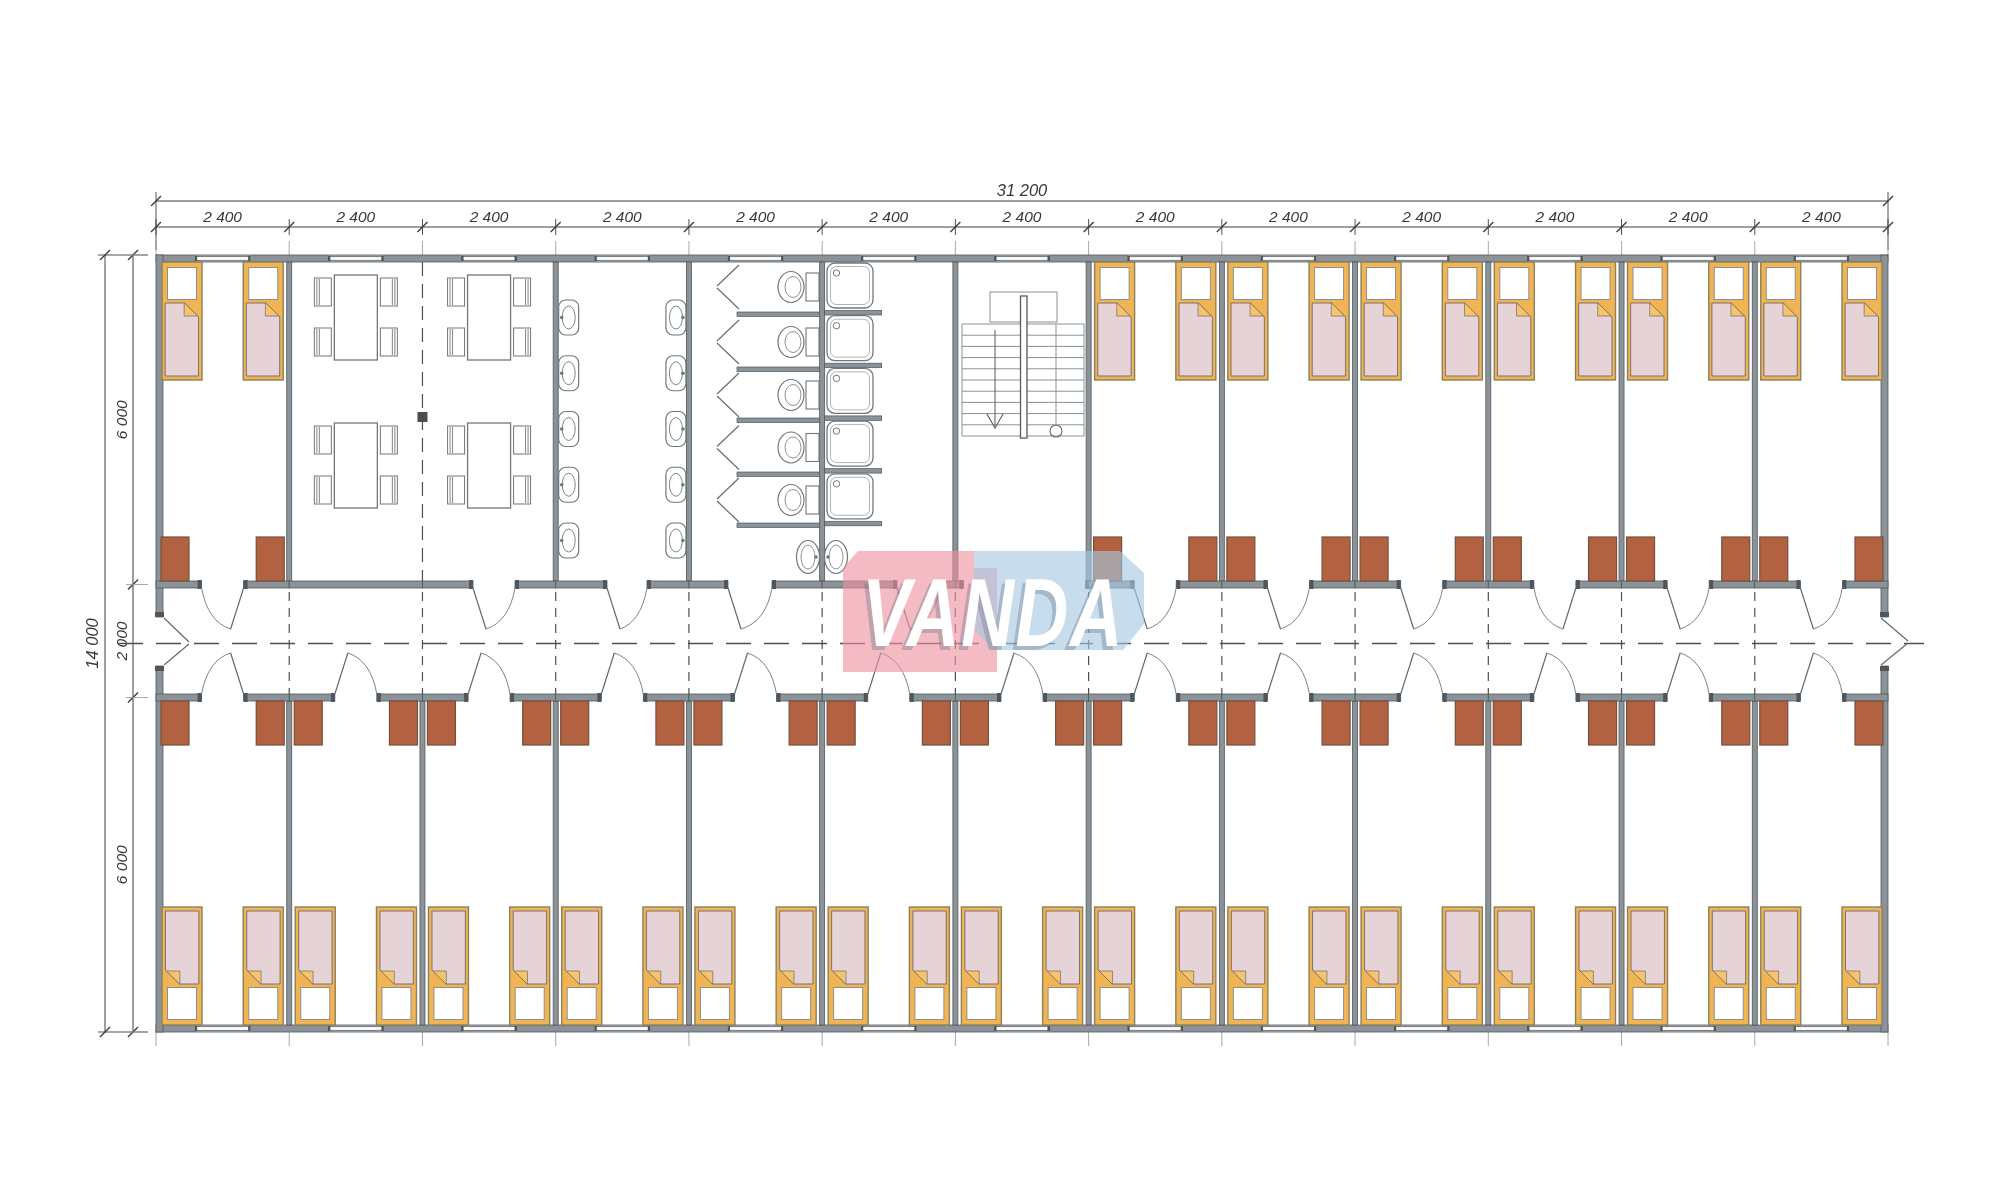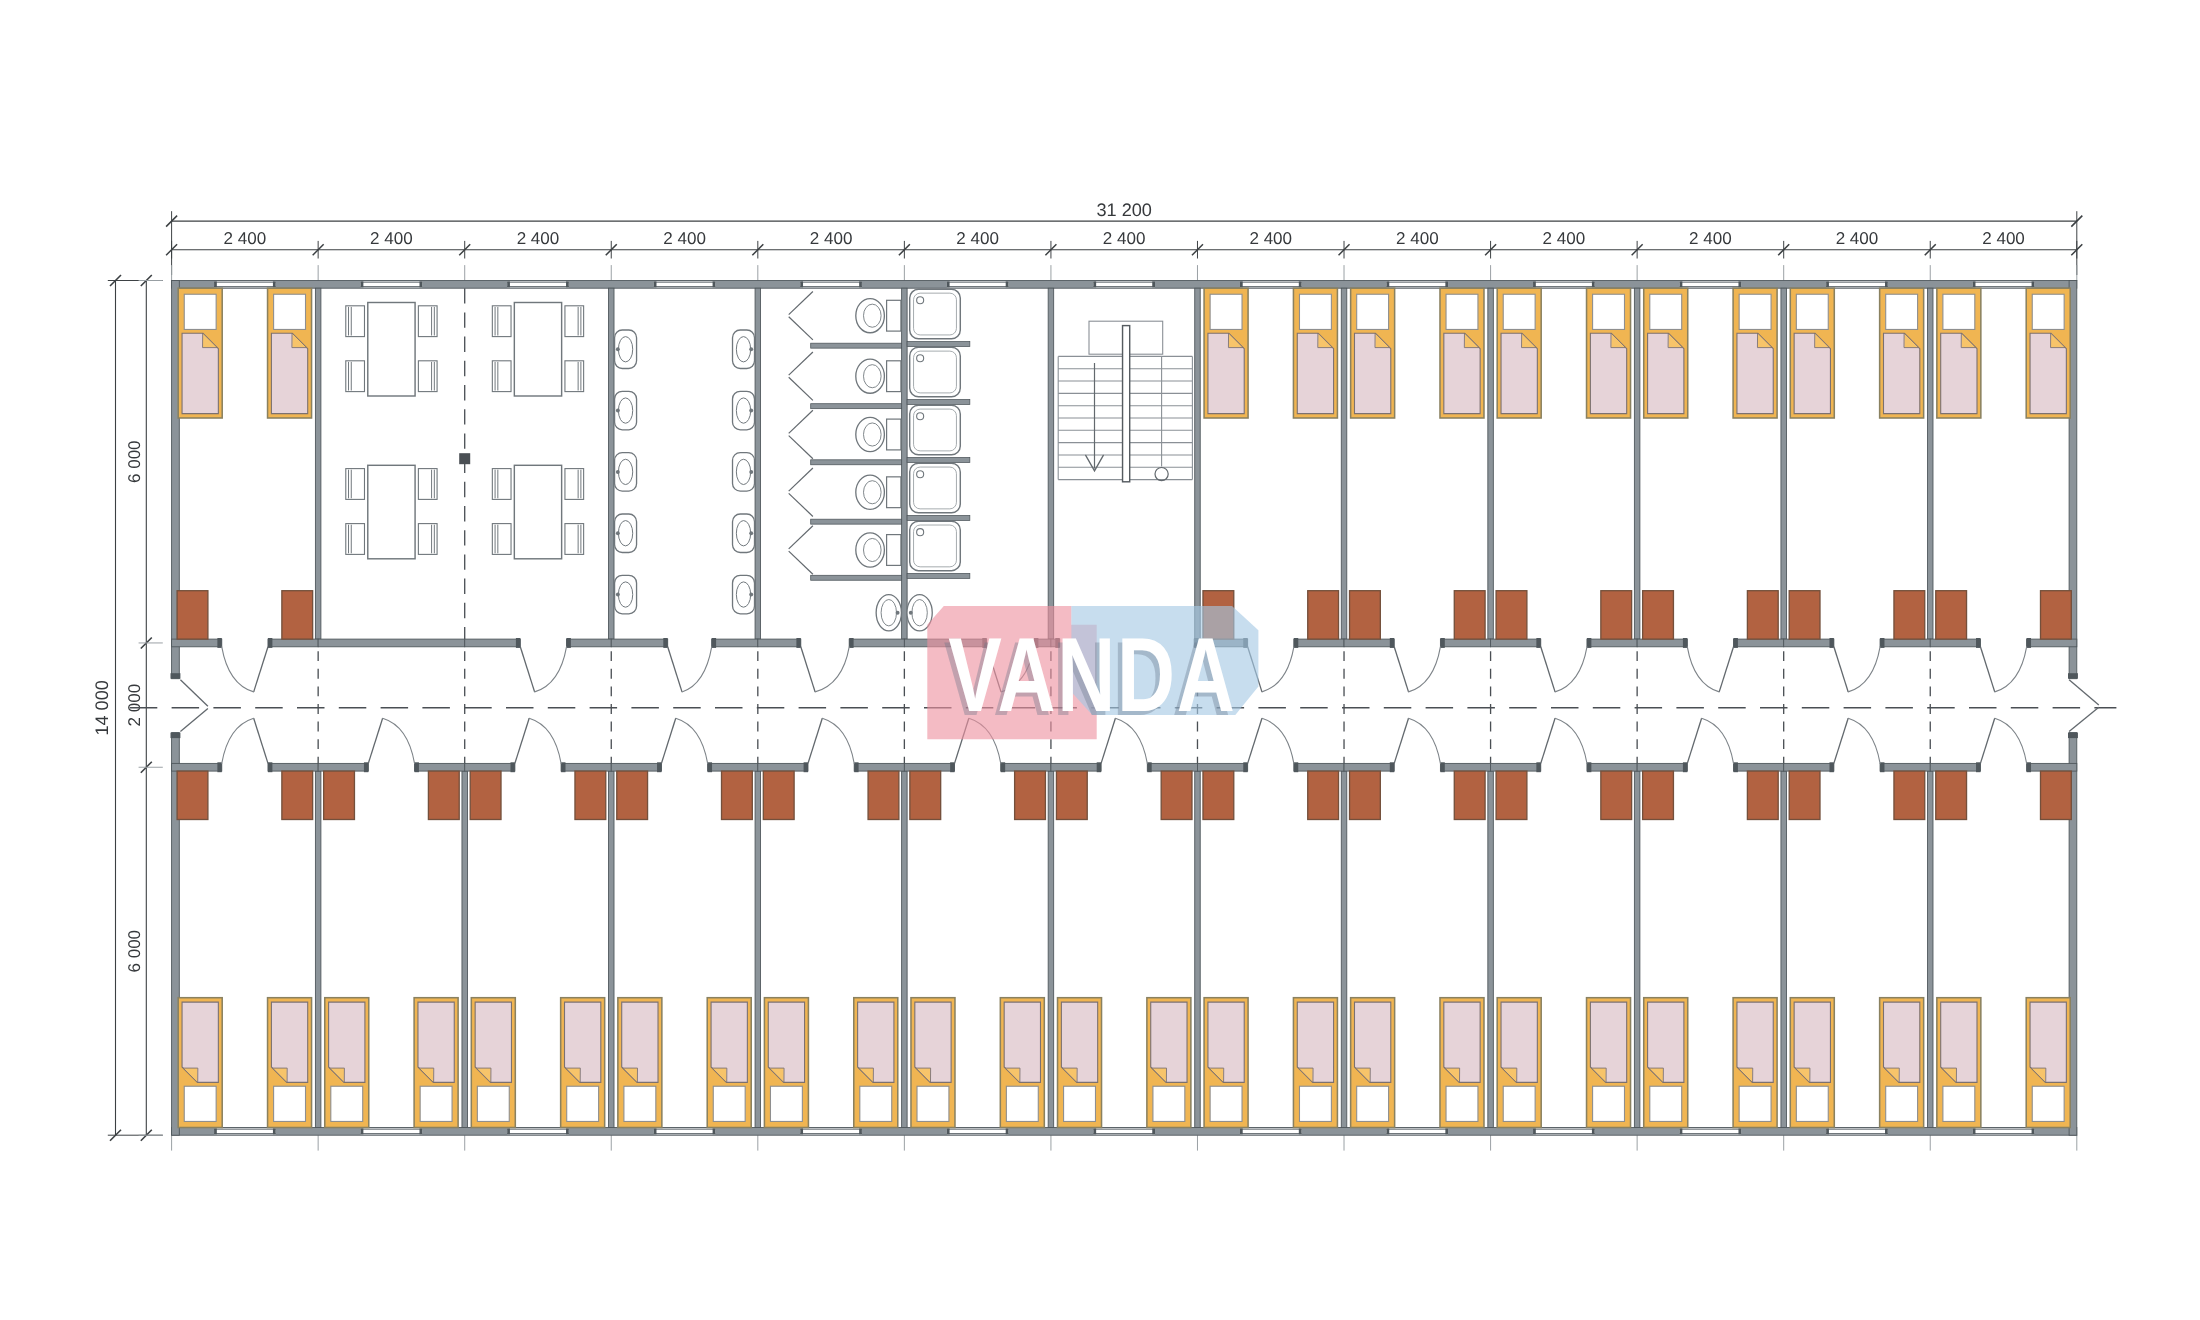--- a/index.html
+++ b/index.html
@@ -1,16 +1,16 @@
 <!DOCTYPE html>
 <html><head>
 <meta charset="utf-8">
 <style>
   html,body{margin:0;padding:0;background:#ffffff;}
-  .canvas{position:relative;width:2000px;height:1200px;background:#ffffff;overflow:hidden;}
+  .canvas{position:relative;width:2000px;height:1200px;background:#ffffff;overflow:hidden;font-style:italic;}
   svg{display:block;}
   svg text{font-family:"Liberation Sans","DejaVu Sans",sans-serif;fill:#36393c;}
   .dim{font-size:15.5px;}
   .dim-big{font-size:16.5px;}
   .logo-shadow{font-size:96px;font-weight:bold;letter-spacing:2px;fill:rgba(100,115,135,0.35);}
   .logo-text{font-size:96px;font-weight:bold;letter-spacing:2px;fill:#ffffff;}
 </style>
 </head>
 <body>
 

